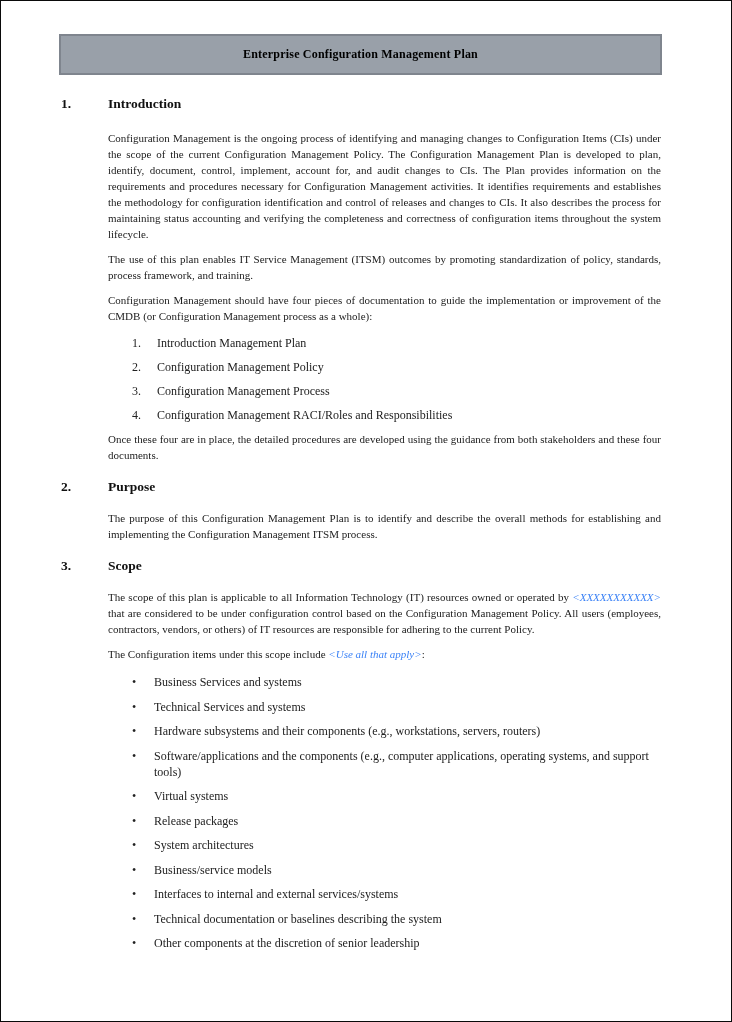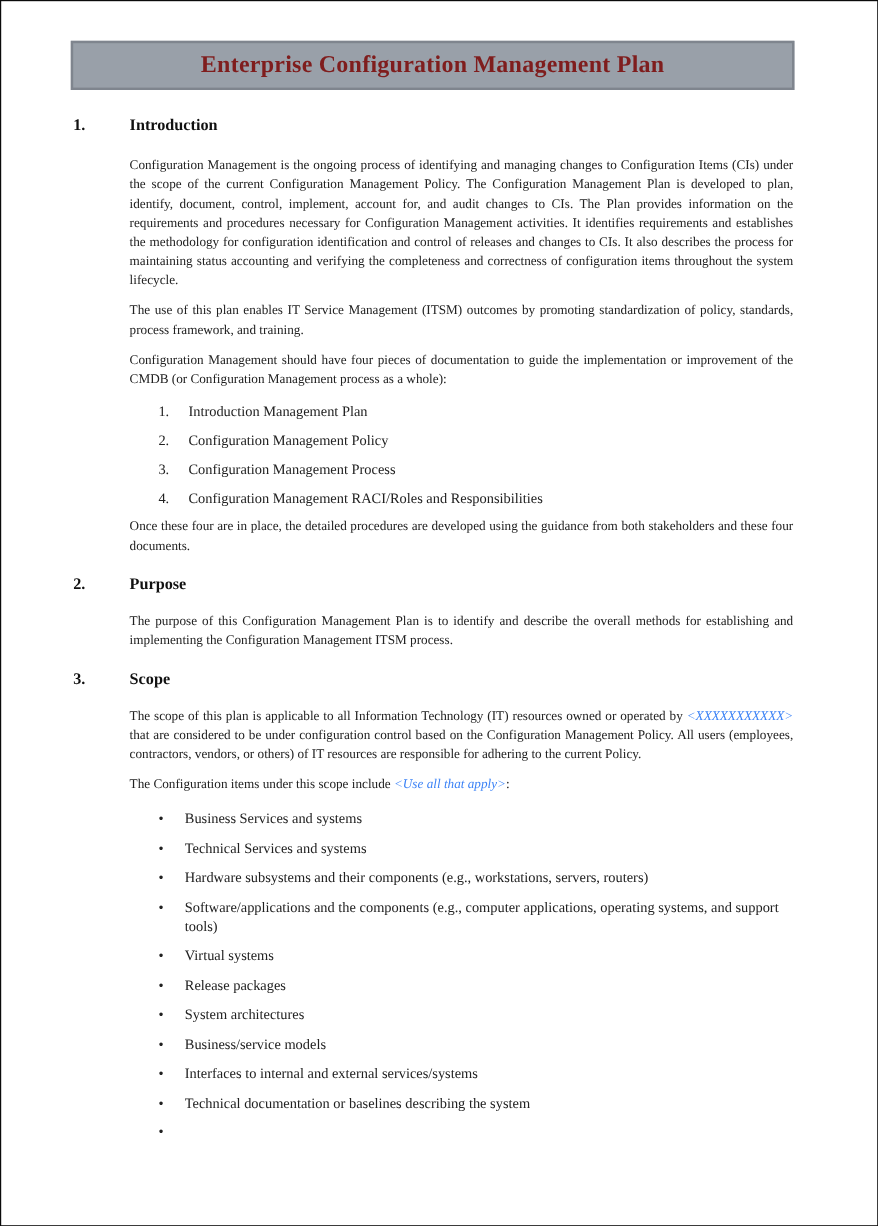--- a/index.html
+++ b/index.html
@@ -17,23 +17,23 @@
   .banner {
     margin: 33px 69px 0 58px;
     height: 41px;
     background: #99a0a9;
     border: 2px solid #7f858e;
     display: flex;
     align-items: center;
     justify-content: center;
   }
   .banner-title {
-    color: #7f1d1d;
+    color: #000000;
     font-weight: 700;
-    font-size: 20px;
+    font-size: 12px;
     letter-spacing: 0.2px;
   }
   .content {
     padding: 0 70px 0 60px;
   }
   .sec-heading {
     display: flex;
     font-weight: 700;
     font-size: 13.5px;
     color: #111111;
@@ -164,18 +164,19 @@
         <div class="bullet-item">
           <span class="bullet-glyph"></span>
           <span>Interfaces to internal and external services/systems</span>
         </div>
         <div class="bullet-item">
           <span class="bullet-glyph"></span>
           <span>Technical documentation or baselines describing the system</span>
         </div>
         <div class="bullet-item">
           <span class="bullet-glyph"></span>
+          <span>Other components at the discretion of senior leadership</span>
         </div>
       </div>
     </div>
 
   </div>
 </div>
 
 </body></html>

